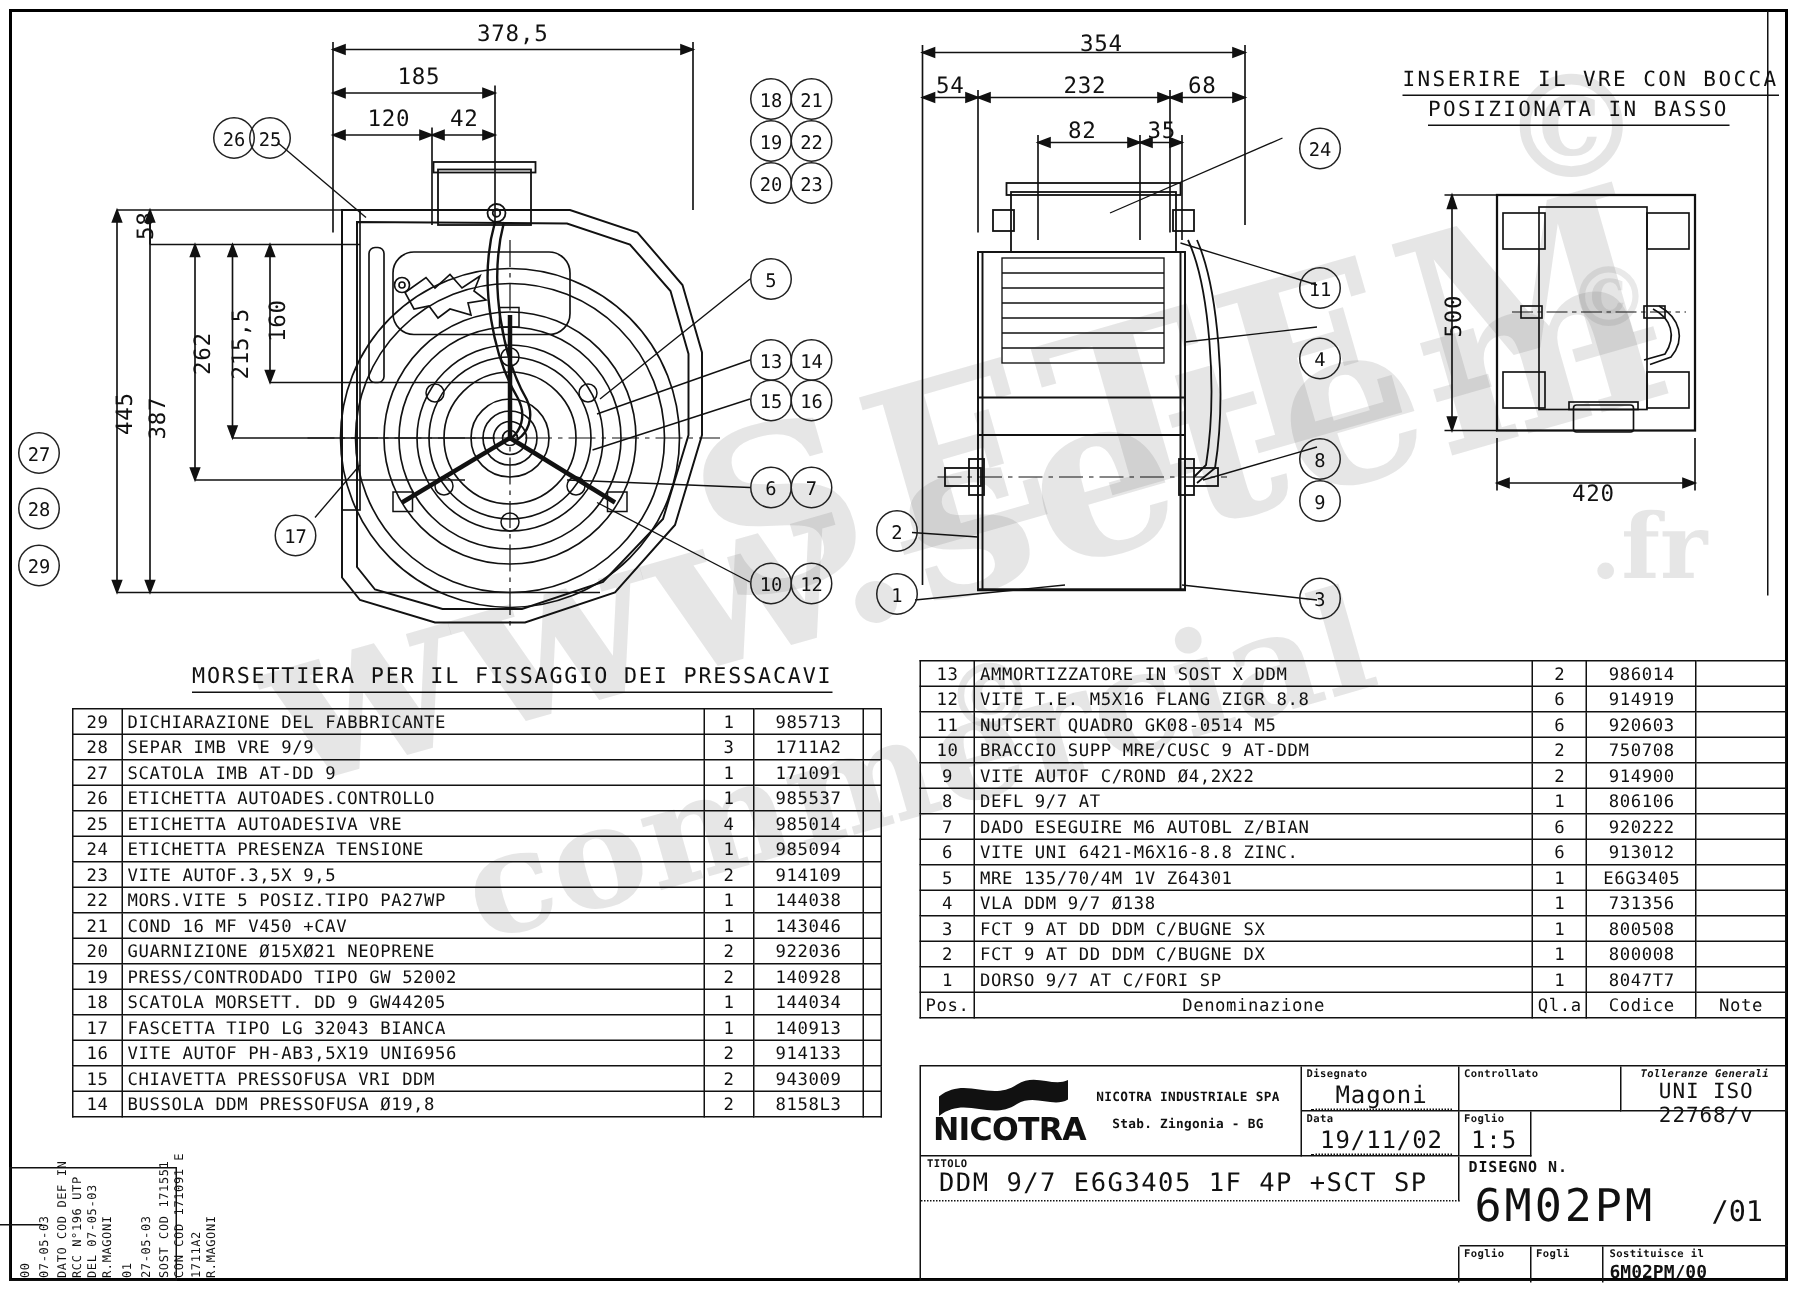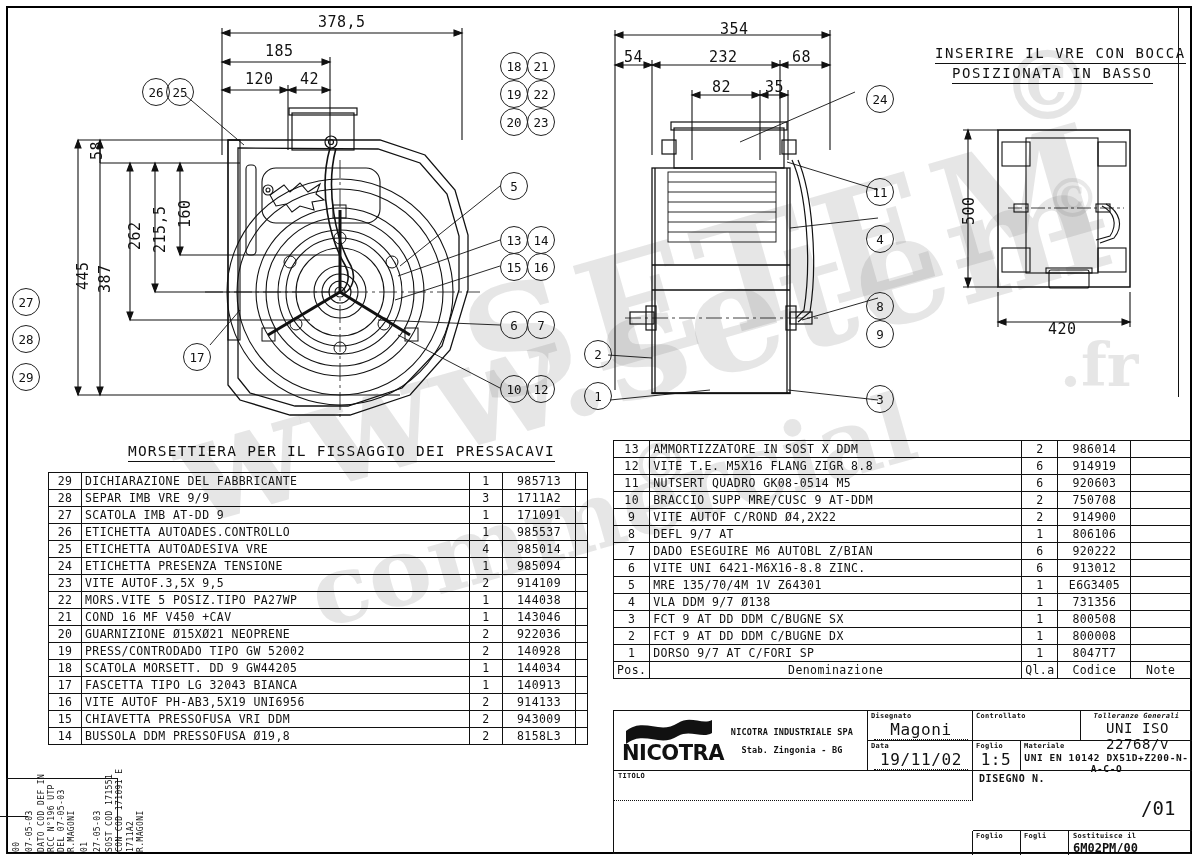--- a/index.html
+++ b/index.html
@@ -689,33 +689,31 @@
     <div class="cell" style="left:254px;top:30px;width:105px;height:30px;border-right:1.5px solid #111;border-bottom:1.5px solid #111;">
       <div class="tb-lbl" style="position:absolute;left:3px;top:1px;">Data</div>
       <div class="tb-val dot" style="position:absolute;left:6px;top:9px;width:94px;text-align:center;">19/11/02</div>
     </div>
 
     <div class="cell" style="left:359px;top:30px;width:48px;height:30px;border-right:1px solid #111;border-bottom:1.5px solid #111;">
       <div class="tb-lbl" style="position:absolute;left:3px;top:1px;">Foglio</div>
       <div class="tb-val" style="position:absolute;left:0;top:9px;width:46px;text-align:center;">1:5</div>
     </div>
 
-    <div class="cell" style="left:407px;top:30px;width:171px;height:30px;border-bottom:1.5px solid #111;">
-      <div class="tb-lbl" style="position:absolute;left:3px;top:1px;">Materiale</div>
-      <div class="tb-val" style="position:absolute;left:0;top:11px;width:171px;text-align:center;font-size:9.5px;font-weight:bold;">UNI EN 10142 DX51D+Z200-N-A-C-O</div>
-    </div>
 
     <div class="cell" style="left:0;top:60px;width:359px;height:30px;border-right:1.5px solid #111;border-bottom:1px dotted #111;">
       <div class="tb-lbl" style="position:absolute;left:4px;top:1px;">TITOLO</div>
+      <div class="tb-val" style="position:absolute;left:12px;top:8px;font-size:17px;letter-spacing:1px;">DDM 9/7 E6G3405 1F 4P +SCT SP</div>
     </div>
 
     <div class="cell" style="left:0;top:120px;width:359px;height:24px;border-right:1.5px solid #111;"></div>
 
     <div class="cell" style="left:359px;top:60px;width:219px;height:60px;border-bottom:1.5px solid #111;">
       <div style="position:absolute;left:6px;top:2px;font-size:10px;font-weight:bold;letter-spacing:0.6px;">DISEGNO N.</div>
+      <div style="position:absolute;left:10px;top:16px;font-size:30px;letter-spacing:2px;">6M02PM</div>
       <div style="position:absolute;left:168px;top:26px;font-size:19px;">/01</div>
     </div>
 
     <div class="cell" style="left:359px;top:120px;width:48px;height:24px;border-right:1px solid #111;">
       <div class="tb-lbl" style="position:absolute;left:3px;top:1px;">Foglio</div>
       <div style="position:absolute;left:0;top:10px;width:46px;text-align:center;font-size:11px;"></div>
     </div>
     <div class="cell" style="left:407px;top:120px;width:48px;height:24px;border-right:1px solid #111;">
       <div class="tb-lbl" style="position:absolute;left:3px;top:1px;">Fogli</div>
       <div style="position:absolute;left:0;top:10px;width:46px;text-align:center;font-size:11px;"></div>

